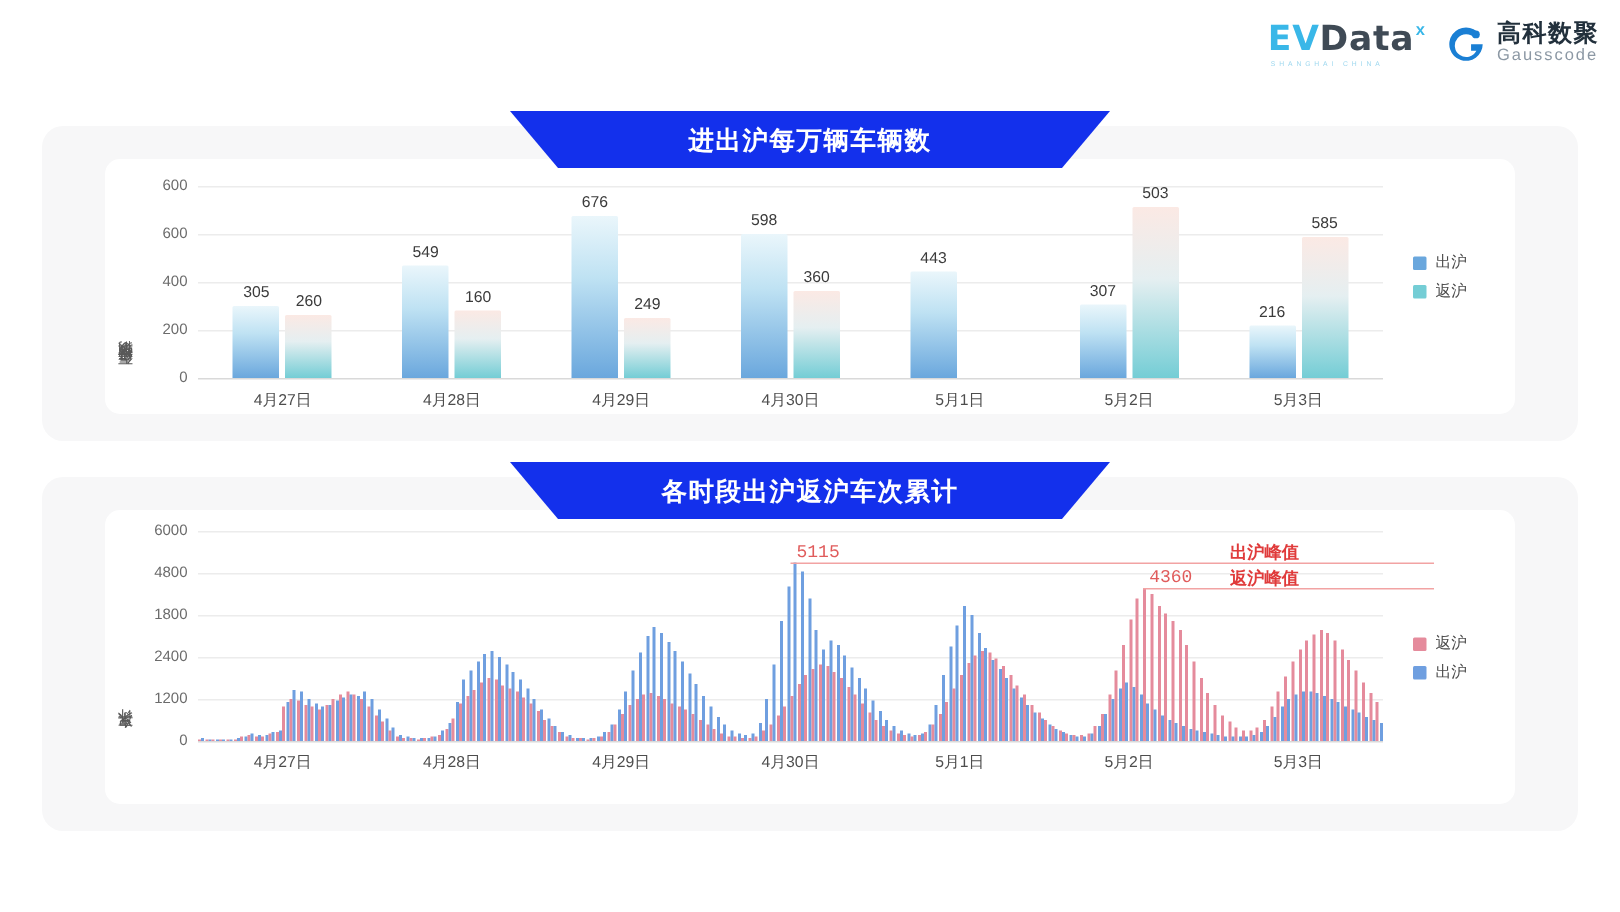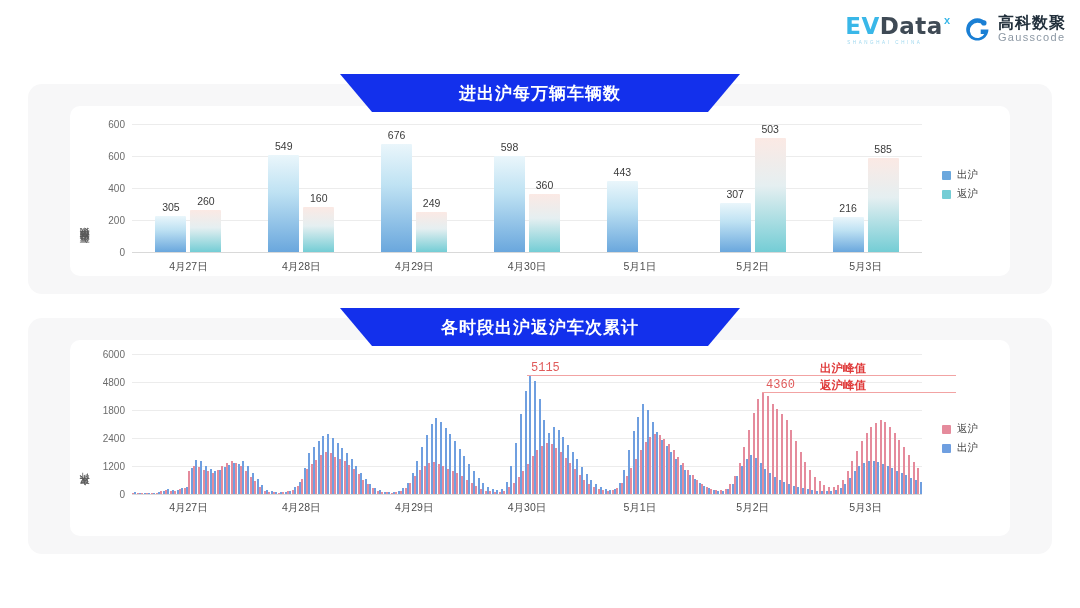--- a/index.html
+++ b/index.html
@@ -146,30 +146,30 @@
           <div class="ytick" style="top: 128px; right: calc(100% + 7px);">0</div>
           <div class="gridline" style="top: 96px;"></div>
           <div class="ytick" style="top: 96px; right: calc(100% + 7px);">200</div>
           <div class="gridline" style="top: 64px;"></div>
           <div class="ytick" style="top: 64px; right: calc(100% + 7px);">400</div>
           <div class="gridline" style="top: 32px;"></div>
           <div class="ytick" style="top: 32px; right: calc(100% + 7px);">600</div>
           <div class="gridline" style="top: 0px;"></div>
           <div class="ytick" style="top: 0px; right: calc(100% + 7px);">600</div>
           <div class="grp" style="left: 0px; width: 112.857px;">
-            <div class="bar out" style="height: 36px; left: 23.4286px;">
+            <div class="bar out" style="height: 48px; left: 23.4286px;">
               <span class="barval">305</span>
             </div>
             <div class="bar ret" style="height: 41.6px; left: 58.4286px;">
               <span class="barval">260</span>
             </div>
           </div>
           <div class="xtick" style="left: 56.4286px; top: 136px;">4月27日</div>
           <div class="grp" style="left: 112.857px; width: 112.857px;">
-            <div class="bar out" style="height: 97px; left: 23.4286px;">
+            <div class="bar out" style="height: 75px; left: 23.4286px;">
               <span class="barval">549</span>
             </div>
             <div class="bar ret" style="height: 44.8px; left: 58.4286px;">
               <span class="barval">160</span>
             </div>
           </div>
           <div class="xtick" style="left: 169.286px; top: 136px;">4月28日</div>
           <div class="grp" style="left: 225.714px; width: 112.857px;">
             <div class="bar out" style="height: 108.16px; left: 23.4286px;">
               <span class="barval">676</span>

